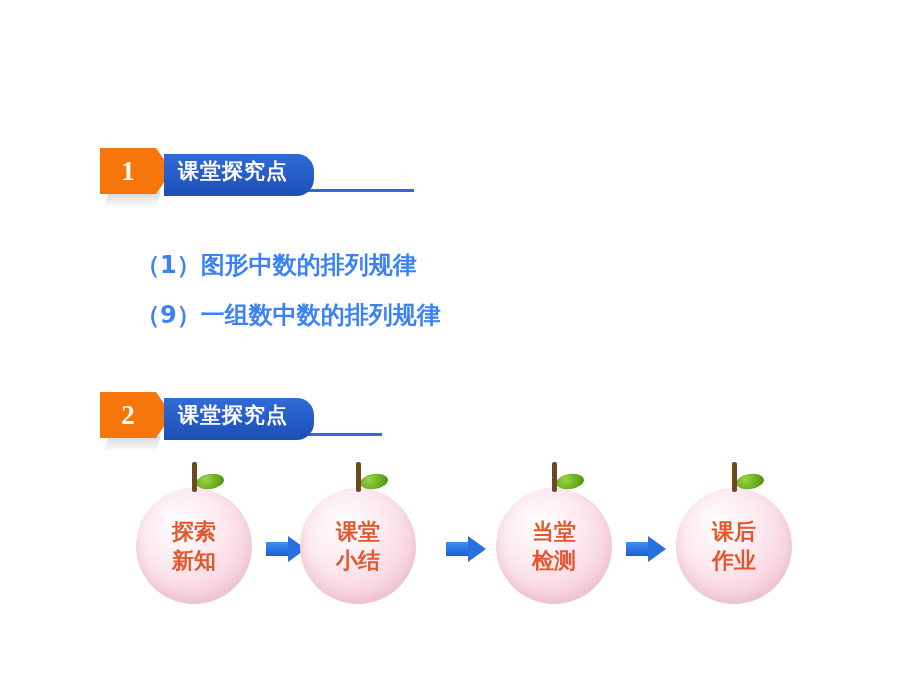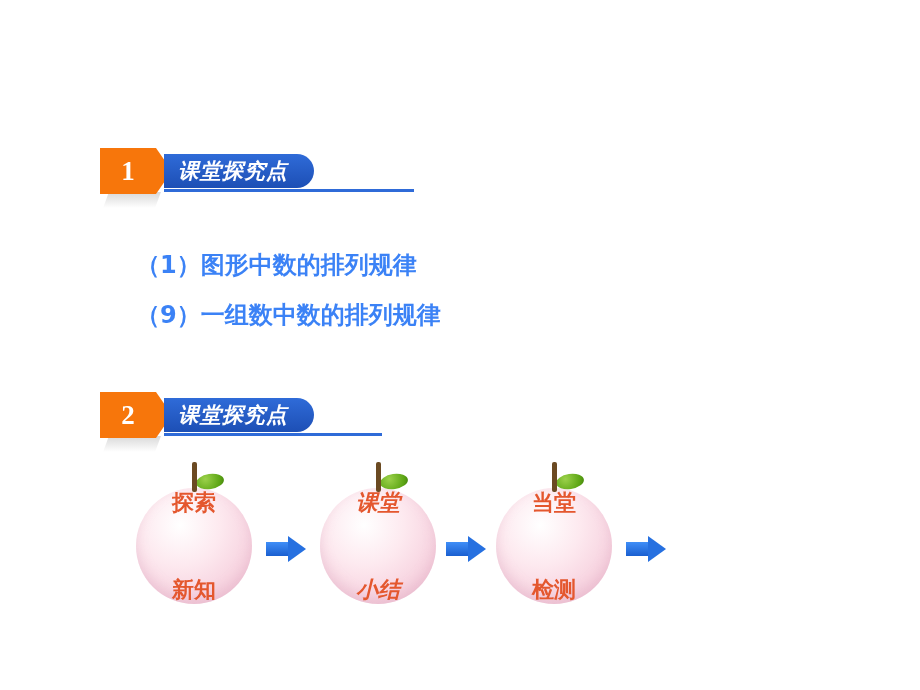--- a/index.html
+++ b/index.html
@@ -57,27 +57,26 @@
     height: 16px;
     background: linear-gradient(180deg, #d8d8d8 0%, #ffffff 100%);
     transform: skewX(-20deg);
     z-index: 0;
   }
   .title-bar {
     position: absolute;
     left: 64px;
     top: 6px;
     height: 34px;
-    padding: 0 26px 0 14px;
+    padding: 0 26px 8px 14px;
     background: linear-gradient(180deg, #2f6bd8 0%, #1d4fb5 100%);
     border-radius: 0 17px 17px 0;
     display: flex;
     align-items: center;
     z-index: 2;
-    font-style: italic;
   }
   .title-text {
     color: #ffffff;
     font-size: 21px;
     font-weight: bold;
     font-family: "DejaVu Sans", "Liberation Sans", sans-serif;
     letter-spacing: 1px;
     white-space: nowrap;
   }
   .title-underline {
@@ -125,21 +124,21 @@
     left: 0;
     top: 0;
     width: 116px;
     height: 116px;
     border-radius: 50%;
     background: radial-gradient(circle at 38% 32%, #ffffff 0%, #fde9ef 38%, #f6cfdd 75%, #eec2d3 100%);
     box-shadow: inset 0 -6px 12px rgba(214,160,185,0.35);
     display: flex;
     flex-direction: column;
     align-items: center;
-    justify-content: space-between;
+    justify-content: center;
   }
   .node-label {
     color: #e4572e;
     font-size: 22px;
     font-weight: bold;
     font-family: "DejaVu Sans", "Liberation Sans", sans-serif;
     line-height: 29px;
     text-align: center;
   }
   
@@ -236,21 +235,21 @@
       <div class="node-label">探索</div>
       <div class="node-label">新知</div>
     </div>
   </div>
 
   <div class="arrow" style="left:136px;">
     <div class="arrow-body"></div>
     <div class="arrow-head"></div>
   </div>
 
-  <div class="node" style="left:190px;font-style:italic;">
+  <div class="node" style="left:170px;">
     <div class="stem"></div>
     <div class="leaf"></div>
     <div class="node-circle">
       <div class="node-label">课堂</div>
       <div class="node-label">小结</div>
     </div>
   </div>
 
   <div class="arrow" style="left:316px;">
     <div class="arrow-body"></div>
@@ -264,14 +263,22 @@
       <div class="node-label">当堂</div>
       <div class="node-label">检测</div>
     </div>
   </div>
 
   <div class="arrow" style="left:496px;">
     <div class="arrow-body"></div>
     <div class="arrow-head"></div>
   </div>
 
+  <div class="node" style="left:546px;">
+    <div class="stem"></div>
+    <div class="leaf"></div>
+    <div class="node-circle">
+      <div class="node-label">课后</div>
+      <div class="node-label">作业</div>
+    </div>
+  </div>
 
 </div>
 
 </body></html>

